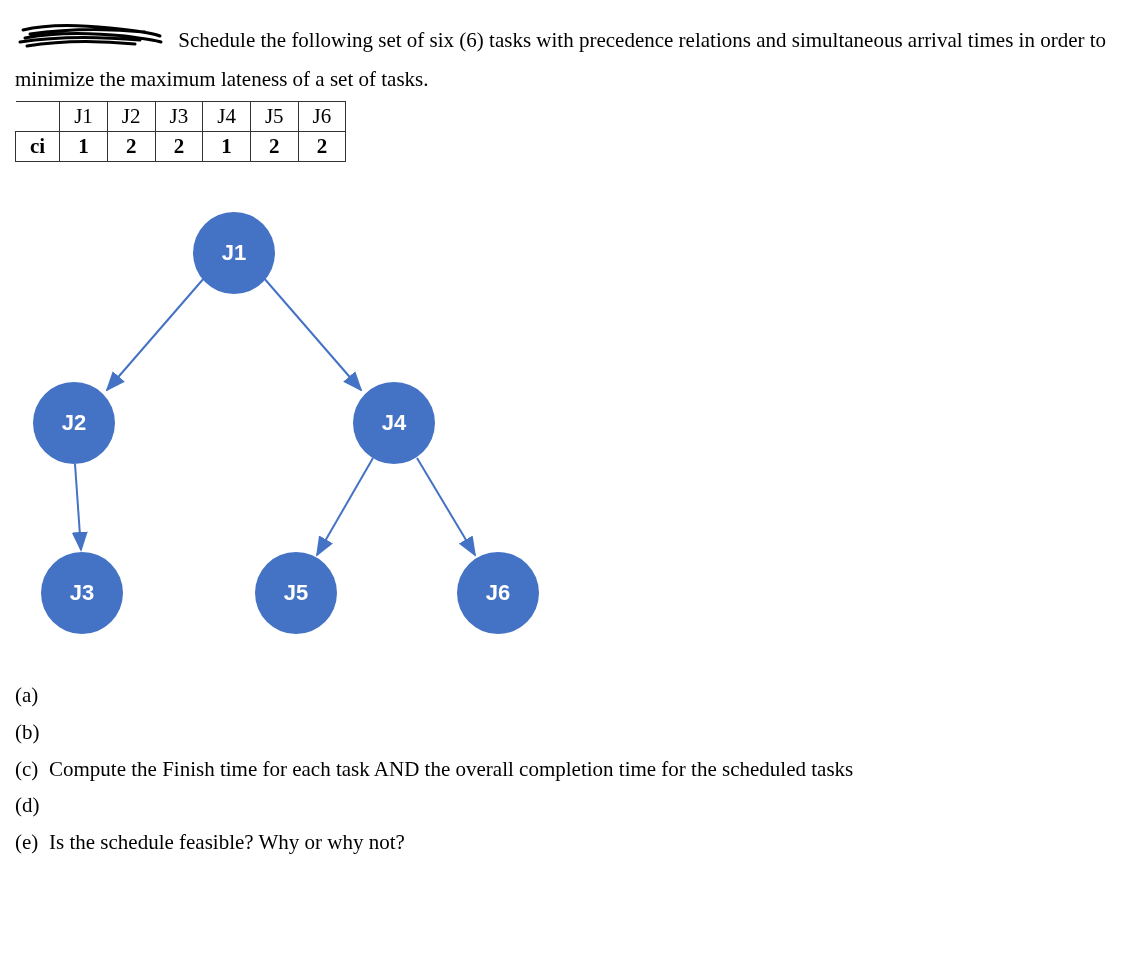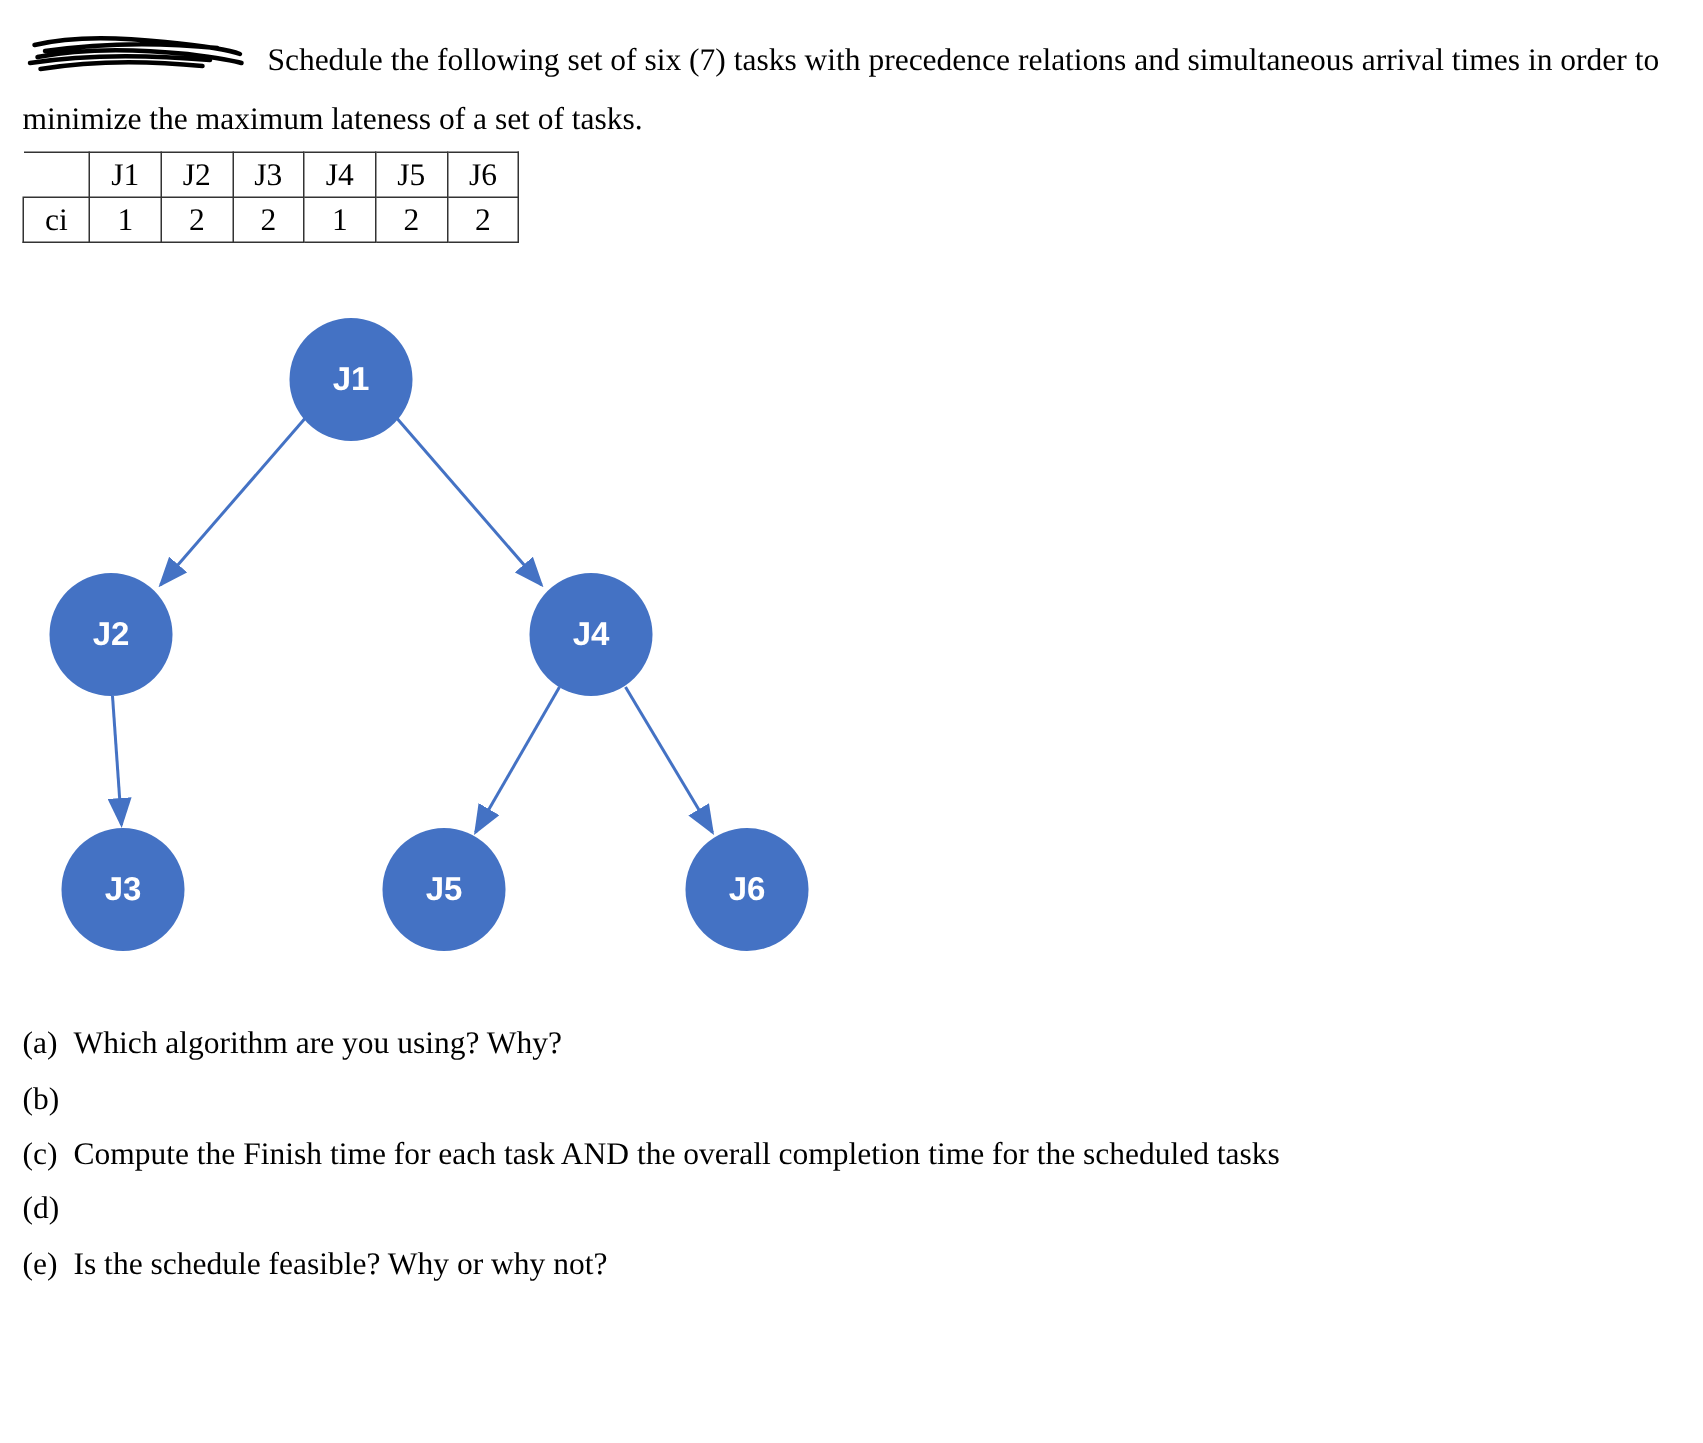--- a/index.html
+++ b/index.html
@@ -23,21 +23,21 @@
     }
     table {
       border-collapse: collapse;
       margin-bottom: 30px;
       font-size: 21px;
     }
     td, th {
       border: 1px solid #333;
       padding: 2px 14px;
       text-align: center;
-      font-weight: normal;
+      font-weight: bold;
     }
     th {
       font-weight: normal;
     }
     
     table tr:first-child td:first-child,
     table tr:first-child th:first-child {
       border-left: none;
     }
     .diagram {
@@ -81,21 +81,21 @@
   </style>
 </head>
 <body>
 
 <div class="intro">
   <span class="scribble">
     <svg width="150" height="34" viewBox="0 0 150 34">
       <path d="M8 10 Q40 2 95 8 Q135 12 145 16 M10 18 Q50 10 110 16 Q140 20 146 22 M12 26 Q60 18 120 24 M15 14 Q70 6 130 12 M5 22 Q55 14 125 20" stroke="#000" stroke-width="3" fill="none" stroke-linecap="round"></path>
     </svg>
   </span>
-  <span>Schedule the following set of six (7) tasks with precedence relations and simultaneous arrival times in order to minimize the maximum lateness of a set of tasks.</span>
+  <span>Schedule the following set of six (6) tasks with precedence relations and simultaneous arrival times in order to minimize the maximum lateness of a set of tasks.</span>
 </div>
 
 <table>
   <tbody>
       <tr>
     <th></th>
     <th>J1</th>
     <th>J2</th>
     <th>J3</th>
     <th>J4</th>
@@ -144,21 +144,20 @@
       <span>J5</span>
     </div>
   <div class="node" style="left:442px; top:360px;">
       <span>J6</span>
     </div>
 </div>
 
 <div class="questions">
   <div class="row">
     <span class="label">(a)</span>
-    <span>Which algorithm are you using? Why?</span>
   </div>
   <div class="row">
     <span class="label">(b)</span>
   </div>
   <div class="row">
     <span class="label">(c)</span>
     <span>Compute the Finish time for each task AND the overall completion time for the scheduled tasks</span>
   </div>
   <div class="row">
     <span class="label">(d)</span>

